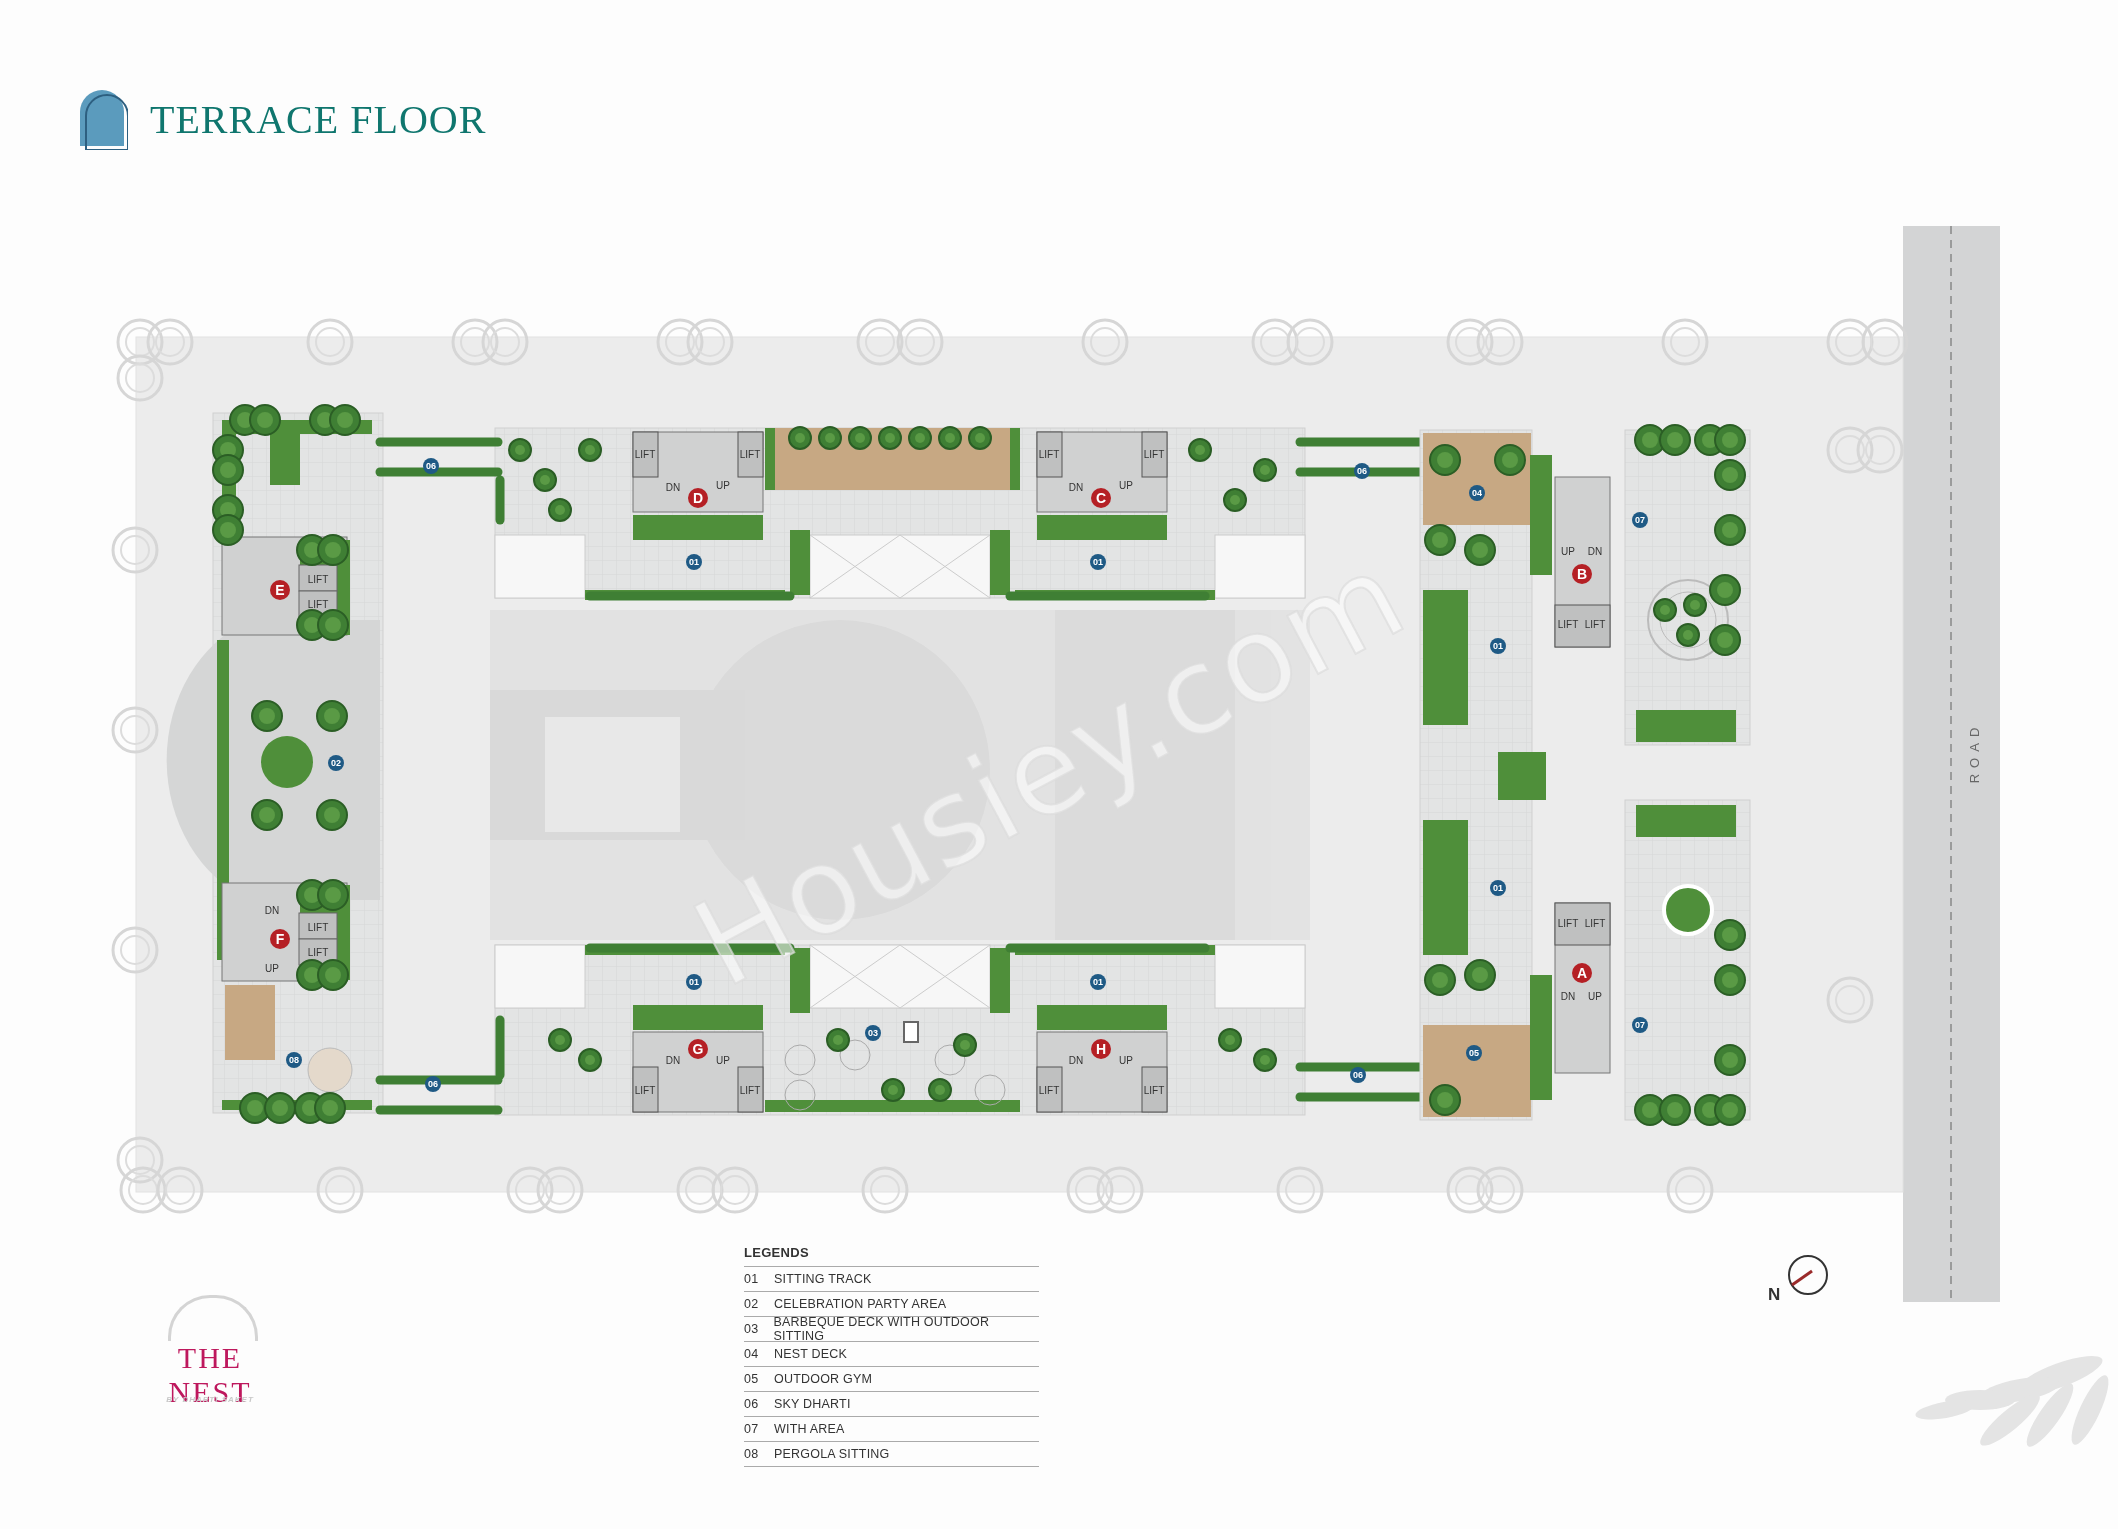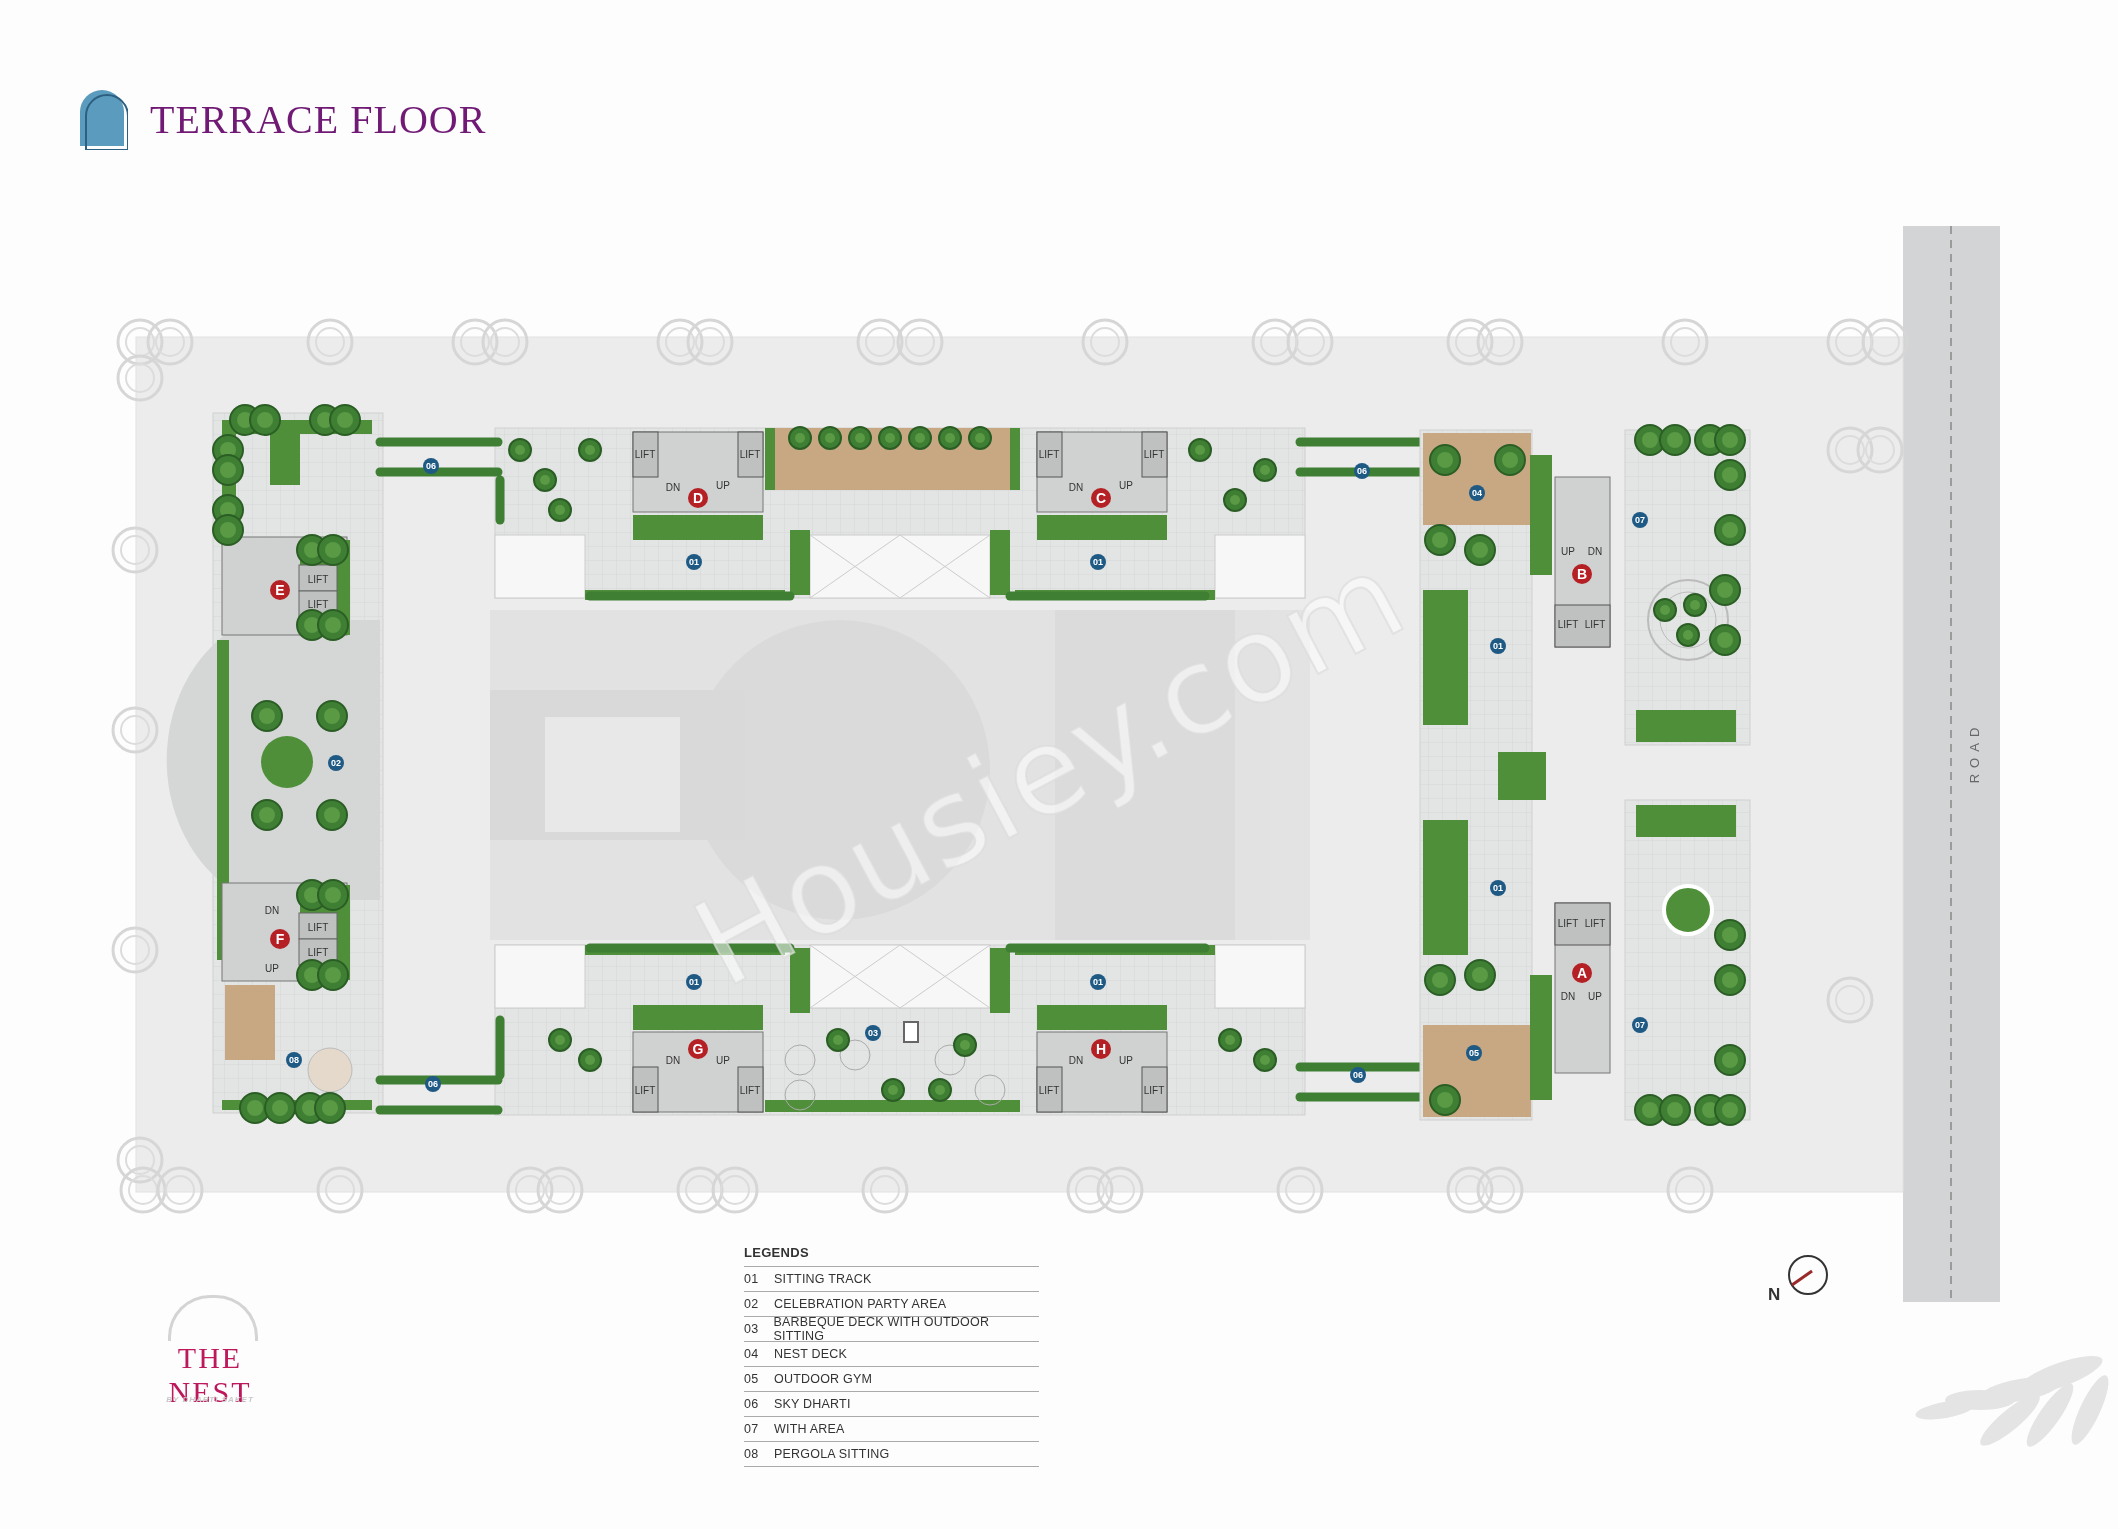--- a/index.html
+++ b/index.html
@@ -1,19 +1,19 @@
 <!DOCTYPE html>
 <html><head>
 <meta charset="utf-8">
 <style>
   html,body{margin:0;padding:0;background:#fdfdfd;}
   body{width:2118px;height:1529px;position:relative;overflow:hidden;font-family:"Liberation Sans",sans-serif;}
   .title-wrap{position:absolute;left:78px;top:88px;display:flex;align-items:center;gap:22px;}
   .arch-icon{width:50px;height:62px;position:relative;}
-  .page-title{font-family:"Liberation Serif","DejaVu Serif",serif;font-size:40px;letter-spacing:1px;color:#701a75;}
+  .page-title{font-family:"Liberation Serif","DejaVu Serif",serif;font-size:40px;letter-spacing:1px;color:#0f766e;}
   svg.plan{position:absolute;left:0;top:0;}
   .legend{position:absolute;left:744px;top:1245px;width:295px;color:#333;}
   .legend h4{margin:0 0 6px 0;font-size:13px;font-weight:bold;letter-spacing:0.3px;}
   .legend .row{display:flex;border-top:1.5px solid #aaa;height:24px;align-items:center;font-size:12.5px;letter-spacing:0.2px;}
   .legend .row:last-child{border-bottom:1.5px solid #aaa;}
   .legend .num{width:30px;}
   .nest-logo{position:absolute;left:150px;top:1295px;width:130px;height:120px;color:#cfcfcf;text-align:center;}
   .nest-logo .arch{position:absolute;left:18px;top:0;width:84px;height:110px;border:3px solid #d4d4d4;border-bottom:none;border-radius:42px 42px 0 0;background:#fdfdfd;}
   .nest-logo .name{position:absolute;left:0;top:46px;width:120px;font-size:30px;letter-spacing:2px;color:#be185d;background:#fdfdfd;font-family:Liberation Serif, serif;}
   .nest-logo .sub{position:absolute;left:0;top:100px;width:120px;font-size:8px;letter-spacing:1px;color:#c8c8c8;font-weight:bold;font-style:italic;}

